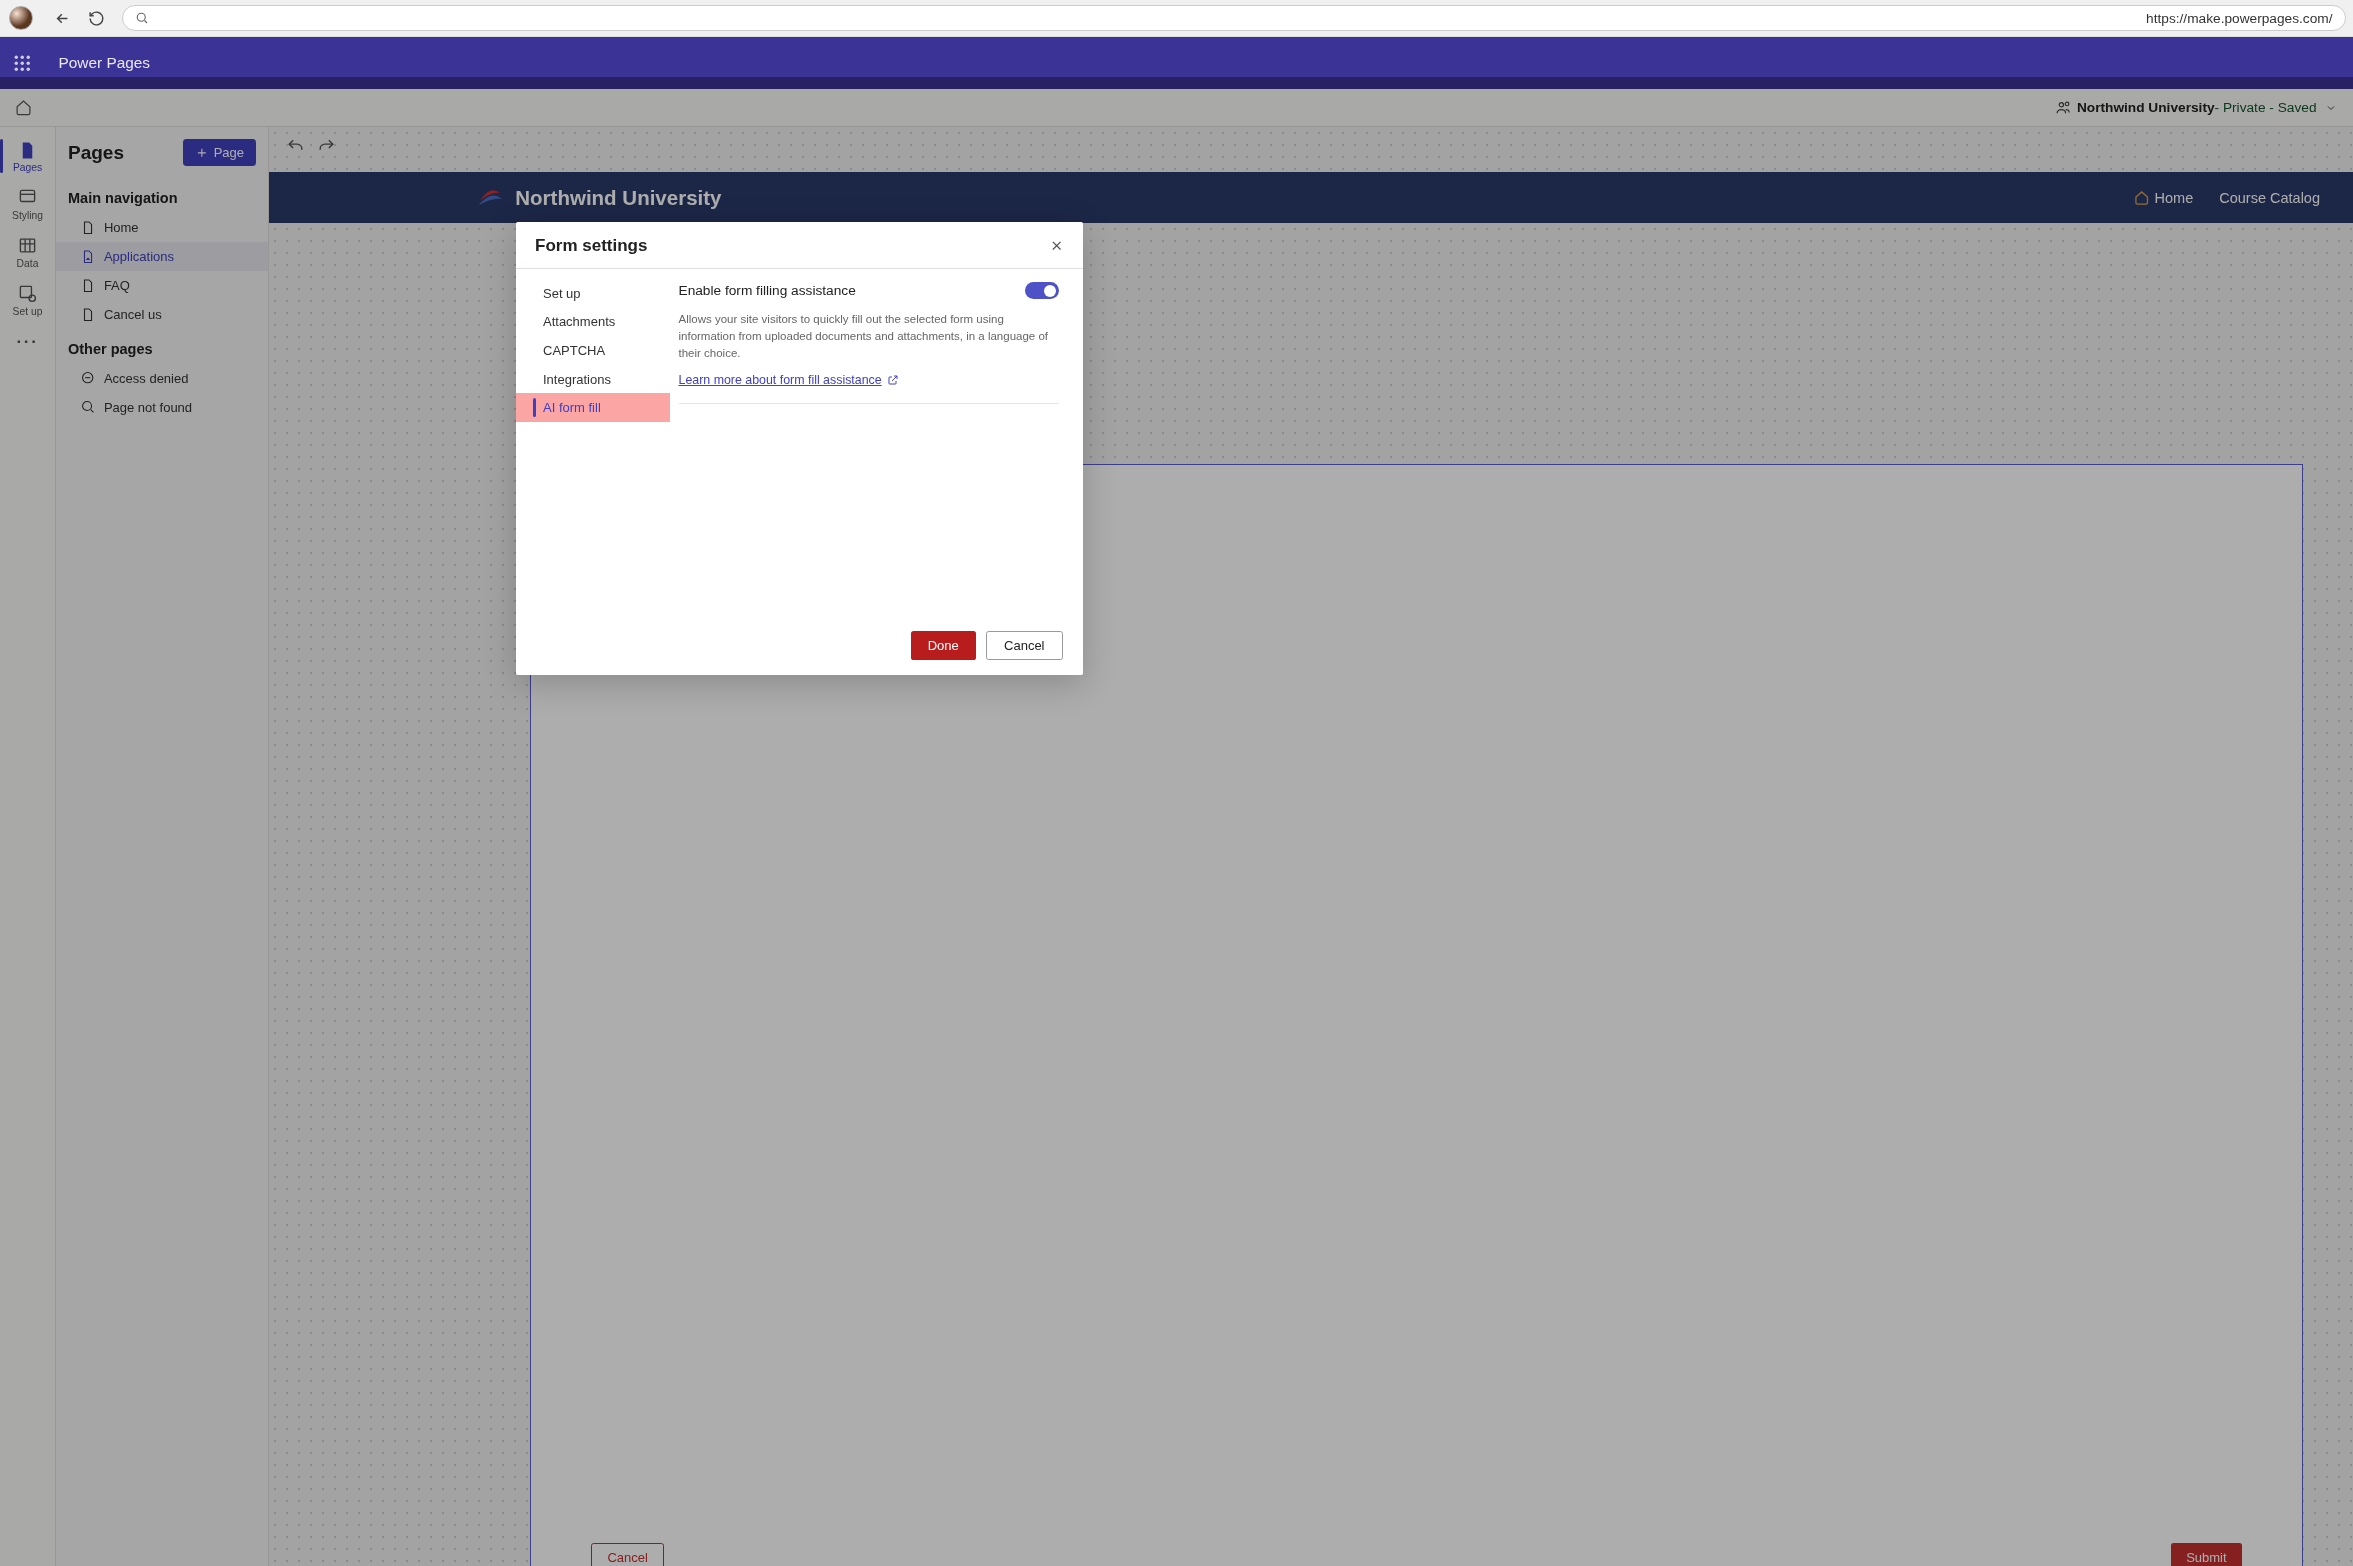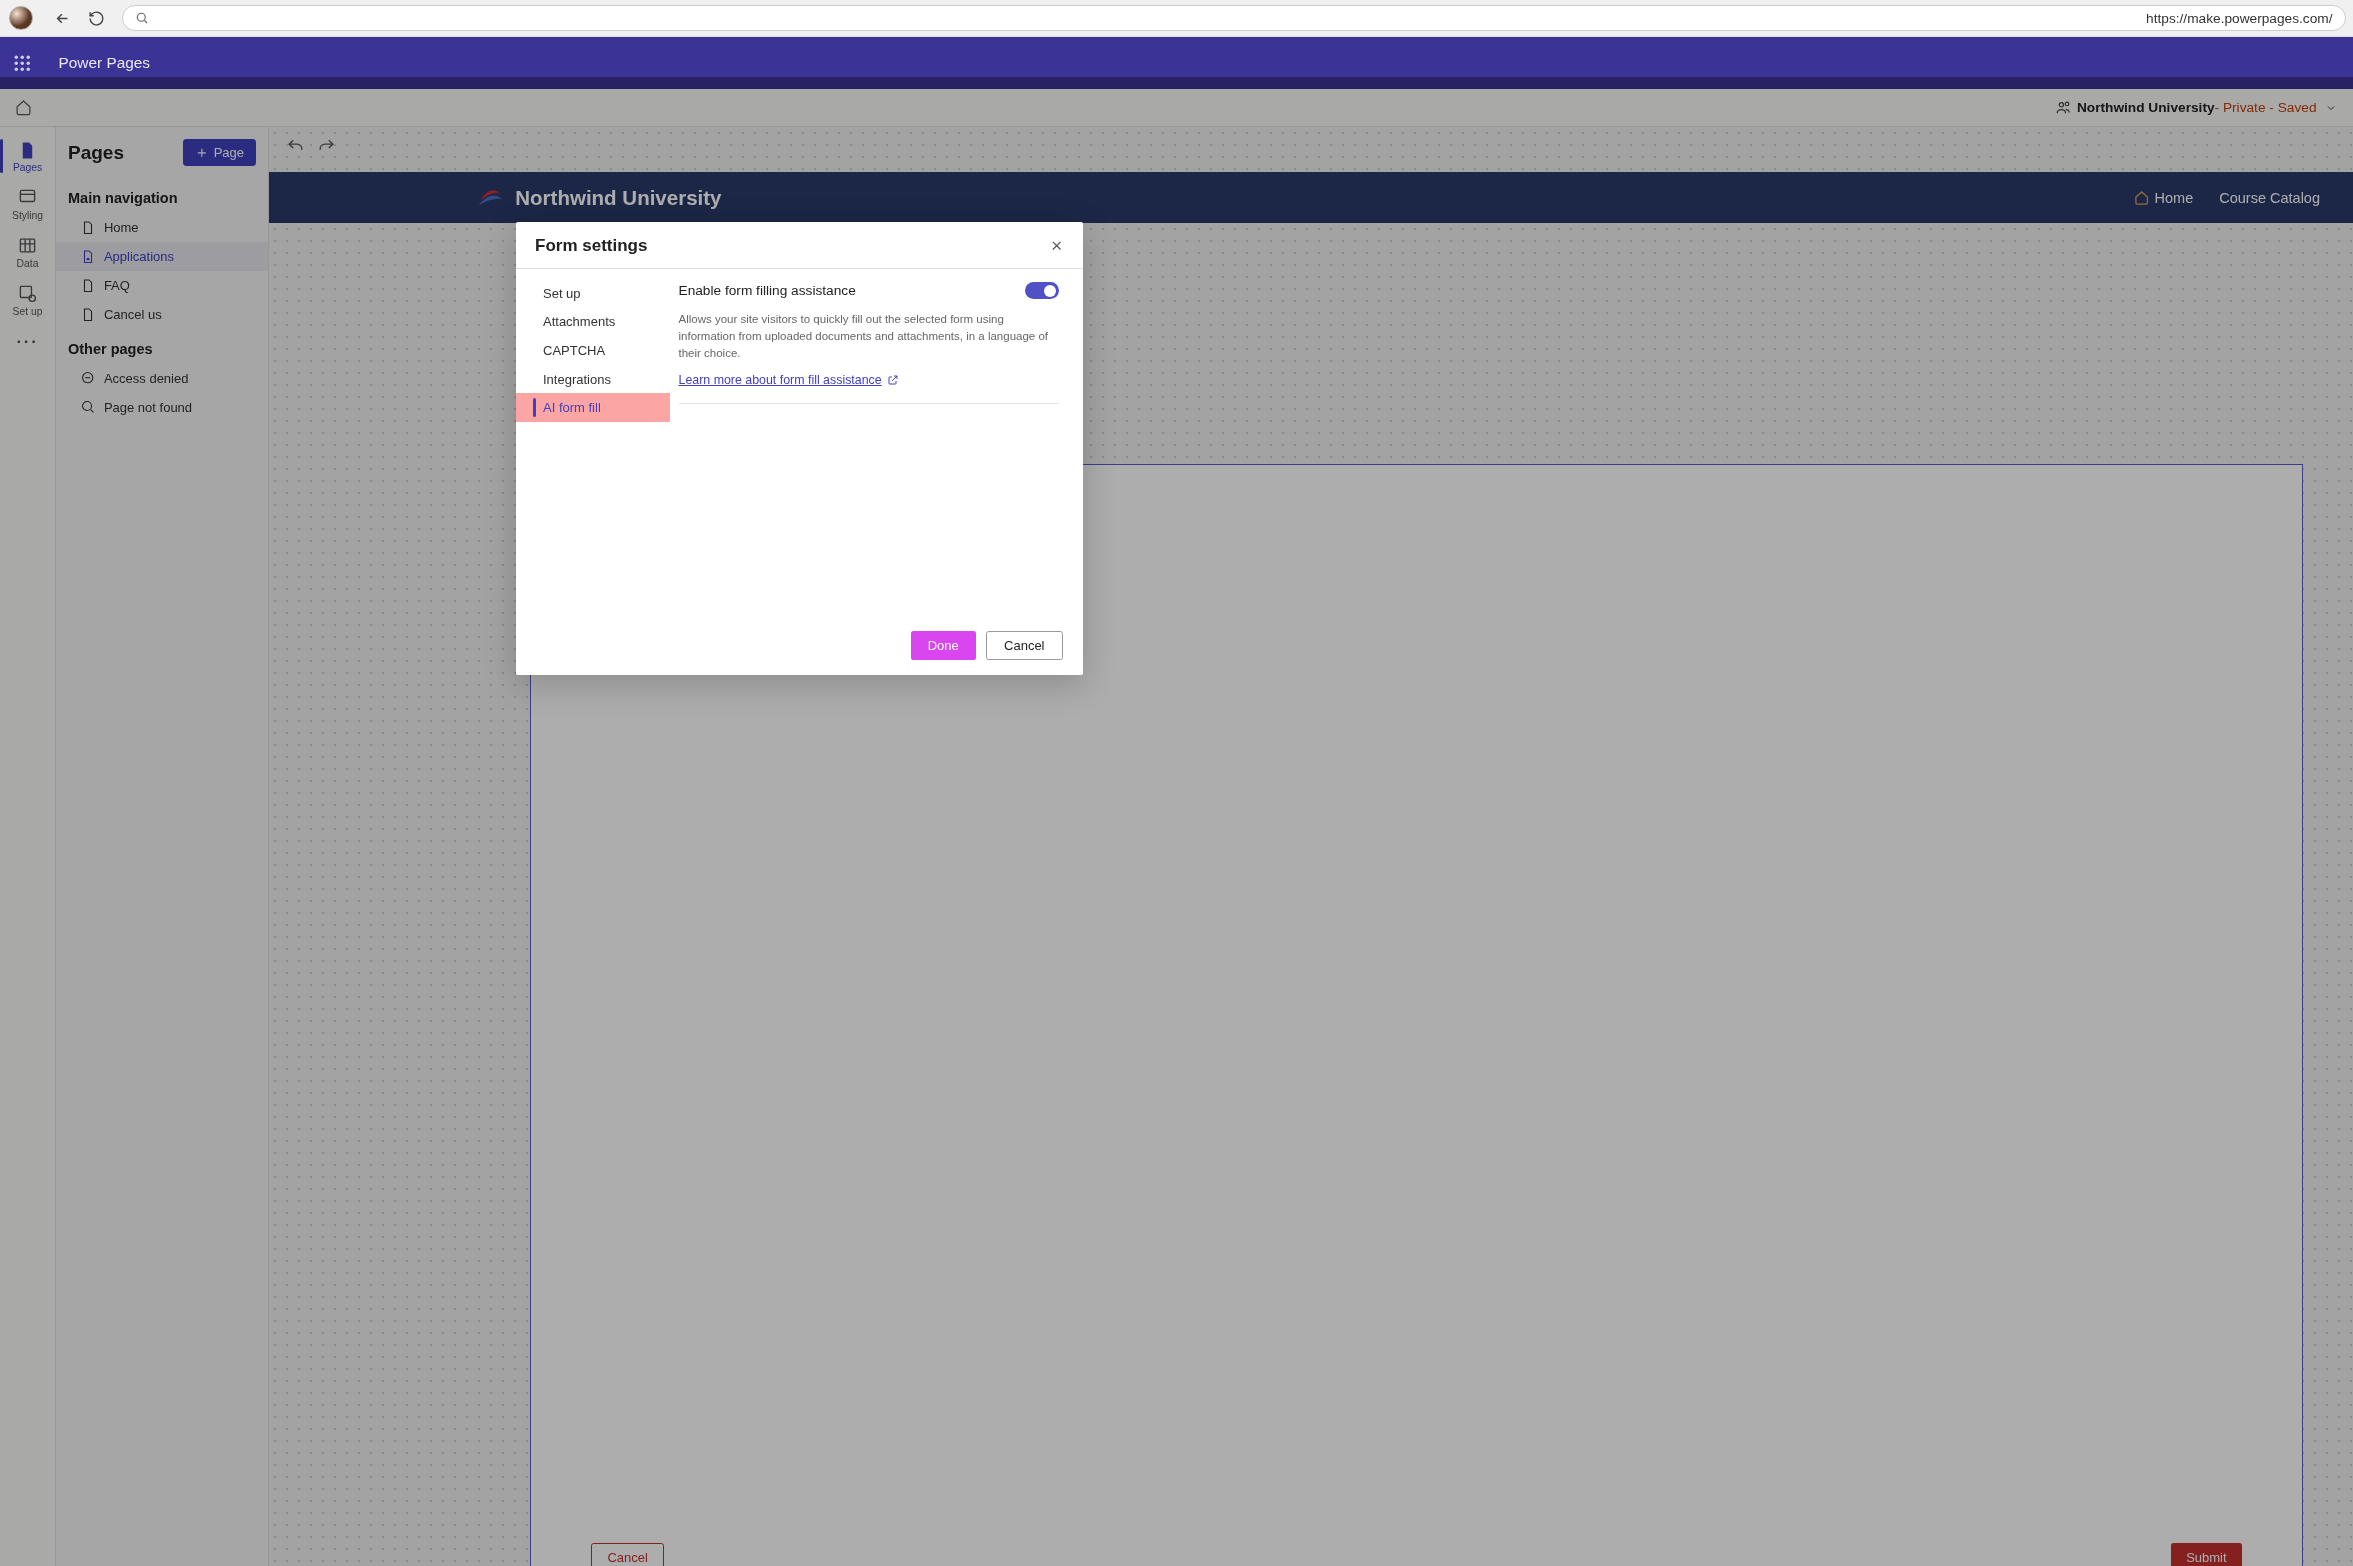--- a/index.html
+++ b/index.html
@@ -16,21 +16,21 @@
   
   .app-bar { height: 52px; background: #3c3396; display: flex; align-items: center; padding: 0 12px; color: #fff; }
   .waffle { width: 20.5px; height: 20.5px; margin-right: 26px; color:#d0cde8;}
   .app-title { font-size: 15.4px; font-weight: 400; color: #e9e7f5; }
 
   
   .cmd-row { height: 38px; display: flex; align-items: center; padding-left: 15.4px; border-bottom: 0.9px solid #e1dfdd; background:#faf9f8;}
   .home-icon-cmd { width: 17px; height: 17px; color: #555;}
   .env-info { margin-left: auto; display: flex; align-items: center; padding-right: 17px; color: #444; font-size: 13.7px; }
   .env-info .envname { font-weight: 600; color: #222; margin-left:5.1px;}
-  .env-info .envextra { color: #c2410c; }
+  .env-info .envextra { color: #14532d; }
   .env-chevron { margin-left: 8.5px; }
 
   
   .main { display: flex; height: calc(100% - 114px); }
 
   
   .rail { width: 56px; background:#faf9f8; border-right: 0.9px solid #e1dfdd; padding-top: 5.1px; display:flex; flex-direction:column; align-items:center;}
   .rail-item { width: 100%; display: flex; flex-direction: column; align-items: center; padding: 8.5px 0 6.8px; font-size: 10.3px; color: #555; cursor: pointer; position:relative;}
   .rail-item.active { color: #4040c0; }
   .rail-item.active::before{ content:''; position:absolute; left:0; top:6.8px; bottom:6.8px; width:2.6px; background:#4040c0; border-radius:1.7px;}
@@ -81,21 +81,21 @@
   .modal-content { flex:1; padding: 13.7px 24px 0 8.5px; }
   .setting-row { display: flex; align-items: center; justify-content: space-between; }
   .setting-row h3 { font-size: 13.7px; font-weight: 400; color: #222; }
   .toggle { width: 34px; height: 17px; background: #4f52c7; border-radius: 8.5px; position: relative; cursor:pointer;}
   .toggle::after { content:''; position:absolute; right:2.6px; top:2.6px; width:12px; height:12px; background:#fff; border-radius:50%; }
   .setting-desc { font-size: 11.5px; color: #666; margin-top: 12px; line-height: 1.45; }
   .setting-link { display: inline-flex; align-items:center; gap:5.1px; color: #4040c0; font-size: 12.4px; margin-top: 12px; text-decoration: underline; cursor:pointer;}
   .setting-link svg{ width:12px; height:12px;}
   .hr{ border-top:0.9px solid #e5e5e5; margin-top:15.4px;}
   .modal-footer { padding: 12px 20.5px 15.4px; display:flex; justify-content:flex-end; gap:10.3px;}
-  .btn-primary { background:#d946ef; color:#fff; padding:6px 17px; border:none; border-radius:2.6px; font-size:13px; cursor:pointer;}
+  .btn-primary { background:#b91c1c; color:#fff; padding:6px 17px; border:none; border-radius:2.6px; font-size:13px; cursor:pointer;}
   .btn-secondary { background:#fff; color:#222; padding:6px 17px; border:0.9px solid #999; border-radius:2.6px; font-size:13px; cursor:pointer;}
 </style>
 </head>
 <body>
 
 <div class="browser-bar">
   <div class="avatar"></div>
   <div class="nav-arrow">
     <svg width="17" height="17" viewBox="0 0 24 24" fill="none" stroke="currentColor" stroke-width="2">
         <path d="M19 12H5M11 18l-6-6 6-6"></path>

